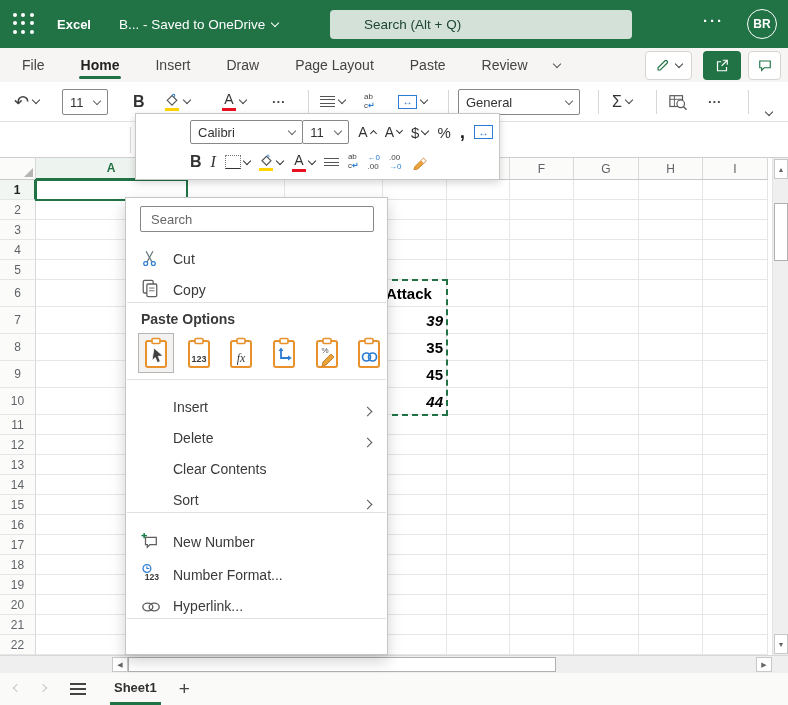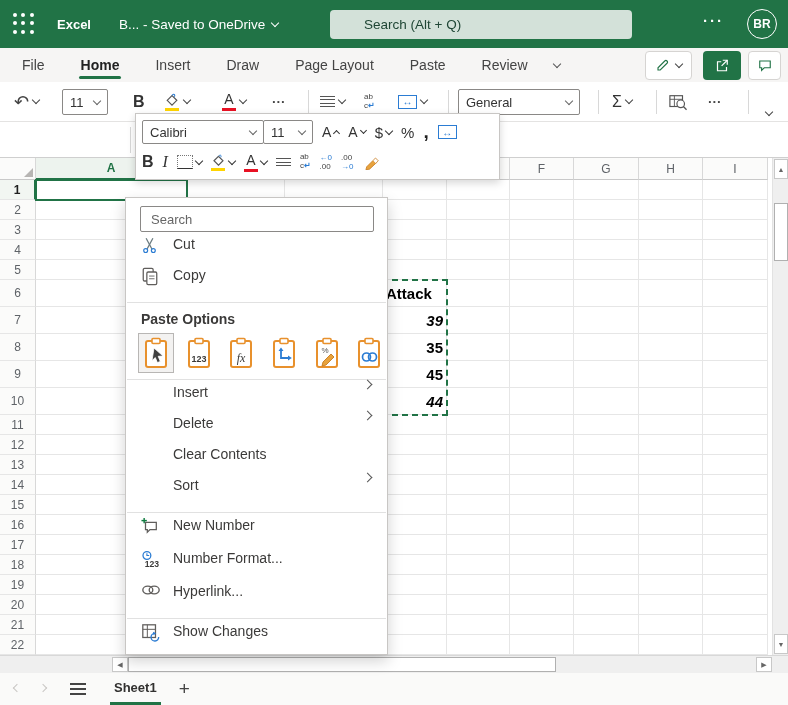--- a/index.html
+++ b/index.html
@@ -82,35 +82,35 @@
   .sheetbar { position:absolute; left:0; top:673px; width:788px; height:32px; background:#fafaf9; display:flex; align-items:center; }
   .snav { color:#c8c6c4; margin-left:14px; cursor:default; }
   .snav + .snav { margin-left:20px; }
   .burger { margin-left:24px; cursor:pointer; }
   .burger i { display:block; width:16px; height:0; border-top:2px solid #444; margin:3px 0; }
   .sheettab { margin-left:24px; height:32px; display:flex; align-items:center; font-size:13px; font-weight:bold; color:#323130; border-bottom:3px solid #217346; padding:0 4px; cursor:pointer; }
   .addsheet { margin-left:18px; font-size:19px; color:#444; cursor:pointer; }
 
   
   .minibar { position:absolute; left:135px; top:113px; width:365px; height:67px; background:#fff; border:1px solid #c8c6c4; box-shadow:0 3px 8px rgba(0,0,0,.16); z-index:40; padding:3px 6px; }
-  .mrow { display:flex; align-items:center; height:30px; gap:9px; }
+  .mrow { display:flex; align-items:center; height:30px; gap:9px;margin-left:48px; }
   .mrow .selbox { position:static; top:auto !important; height:24px !important; }
   .mbtn { display:flex; align-items:center; gap:3px; background:none; border:none; cursor:pointer; color:#333; font-family:"Liberation Sans",sans-serif; padding:0; }
   .fontAbig { font-size:14px; color:#333; }
   .borders-ic { width:16px; height:14px; border:1.4px dotted #777; border-bottom:1.8px solid #333; }
   .dec-ic { font-size:8px; line-height:1.15; color:#444; text-align:left; white-space:pre; }
   .dec-ic b { color:#2b7cd3; font-weight:normal; }
   .comma-g { font-size:19px; font-weight:bold; color:#222; }
   .dollar-g, .pct-g { font-size:15px; color:#333; }
 
   
   .ctxmenu { position:absolute; left:125px; top:197px; width:263px; height:458px; background:#fff; border:1px solid #c8c6c4; box-shadow:0 6px 14px rgba(0,0,0,.18); z-index:50; overflow:hidden; font-size:14px; color:#3b3a39; }
   .msearch { display:block; margin:8px 14px 4px 14px; width:234px; height:26px; border:1px solid #8a8886; border-radius:2px; font-size:13px; padding-left:10px; color:#333; font-family:"Liberation Sans",sans-serif; }
   .msearch::placeholder { color:#666; }
-  .mi { display:flex; align-items:flex-start; height:31px; padding-left:15px; cursor:pointer; }
+  .mi { display:flex; align-items:flex-end; height:31px; padding-left:15px; cursor:pointer; }
   .mic { width:32px; display:flex; align-items:center; }
   .mil { }
   .mi .chev.r { margin-left:auto; margin-right:16px; color:#555; width:7px; height:7px; }
   .mdiv { height:1px; background:#e1e1e1; margin:4px 1px; }
   .mhdr { height:24px; display:flex; align-items:center; padding-left:15px; font-weight:bold; color:#3b3a39; }
   .pasterow { display:flex; align-items:center; height:44px; padding-left:12px; gap:7px; }
   .pbtn { width:36px; height:40px; display:flex; align-items:center; justify-content:center; background:none; border:1px solid transparent; cursor:pointer; position:relative; }
   .pbtn.hover { background:#f3f2f1; border:1px solid #b8b6b4; }
   .noindent { padding-left:47px; }
 </style>
@@ -779,27 +779,15 @@
     <div class="mi">
       <span class="mic">
         <svg width="20" height="14" viewBox="0 0 22 14">
             <ellipse cx="7.5" cy="7" rx="5.5" ry="4.2" fill="none" stroke="#605e5c" stroke-width="1.5"></ellipse>
             <ellipse cx="14.5" cy="7" rx="5.5" ry="4.2" fill="none" stroke="#605e5c" stroke-width="1.5"></ellipse>
           </svg>
       </span>
       <span class="mil">Hyperlink...</span>
     </div>
     <div class="mdiv"></div>
-    <div class="mi">
-      <span class="mic">
-        <svg width="19" height="19" viewBox="0 0 21 21">
-            <rect x="2" y="2" width="14" height="14" fill="none" stroke="#605e5c" stroke-width="1.4"></rect>
-            <line x1="2" y1="7" x2="16" y2="7" stroke="#605e5c" stroke-width="1.1"></line>
-            <line x1="7" y1="2" x2="7" y2="16" stroke="#605e5c" stroke-width="1.1"></line>
-            <path d="M19.5 15.5 A4.2 4.2 0 1 1 15 11.5" fill="none" stroke="#2b7cd3" stroke-width="1.5"></path>
-            <polygon points="13.2,9.8 16.8,11.2 13.8,13.6" fill="#2b7cd3"></polygon>
-          </svg>
-      </span>
-      <span class="mil">Show Changes</span>
-    </div>
   </div>
 
 </div>
 
 </body></html>

